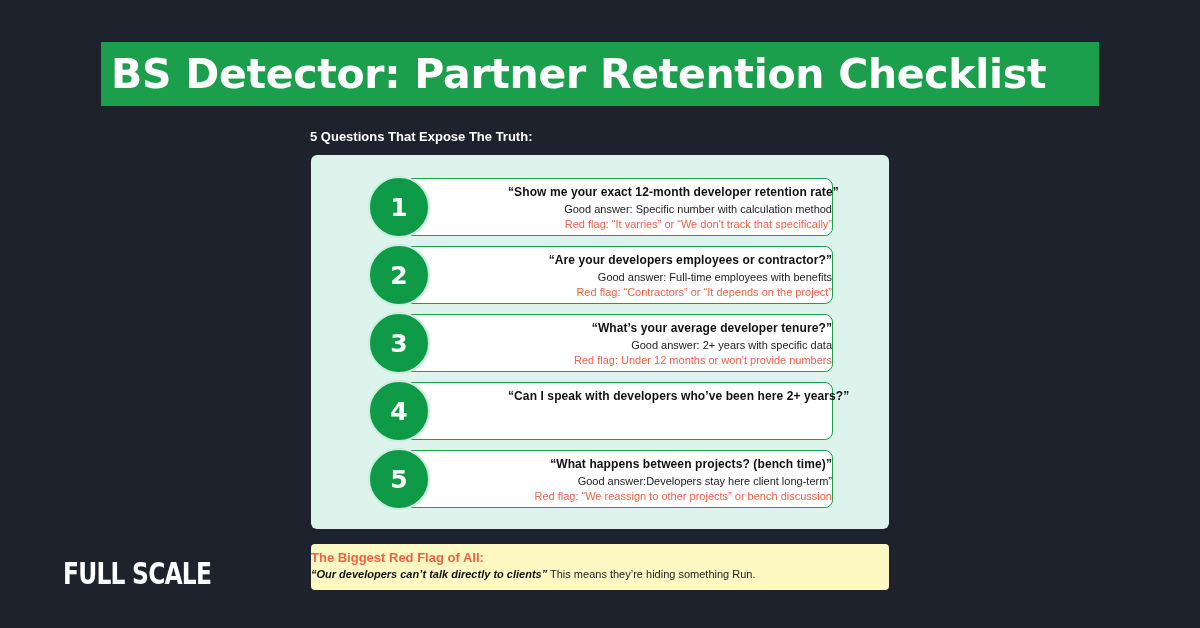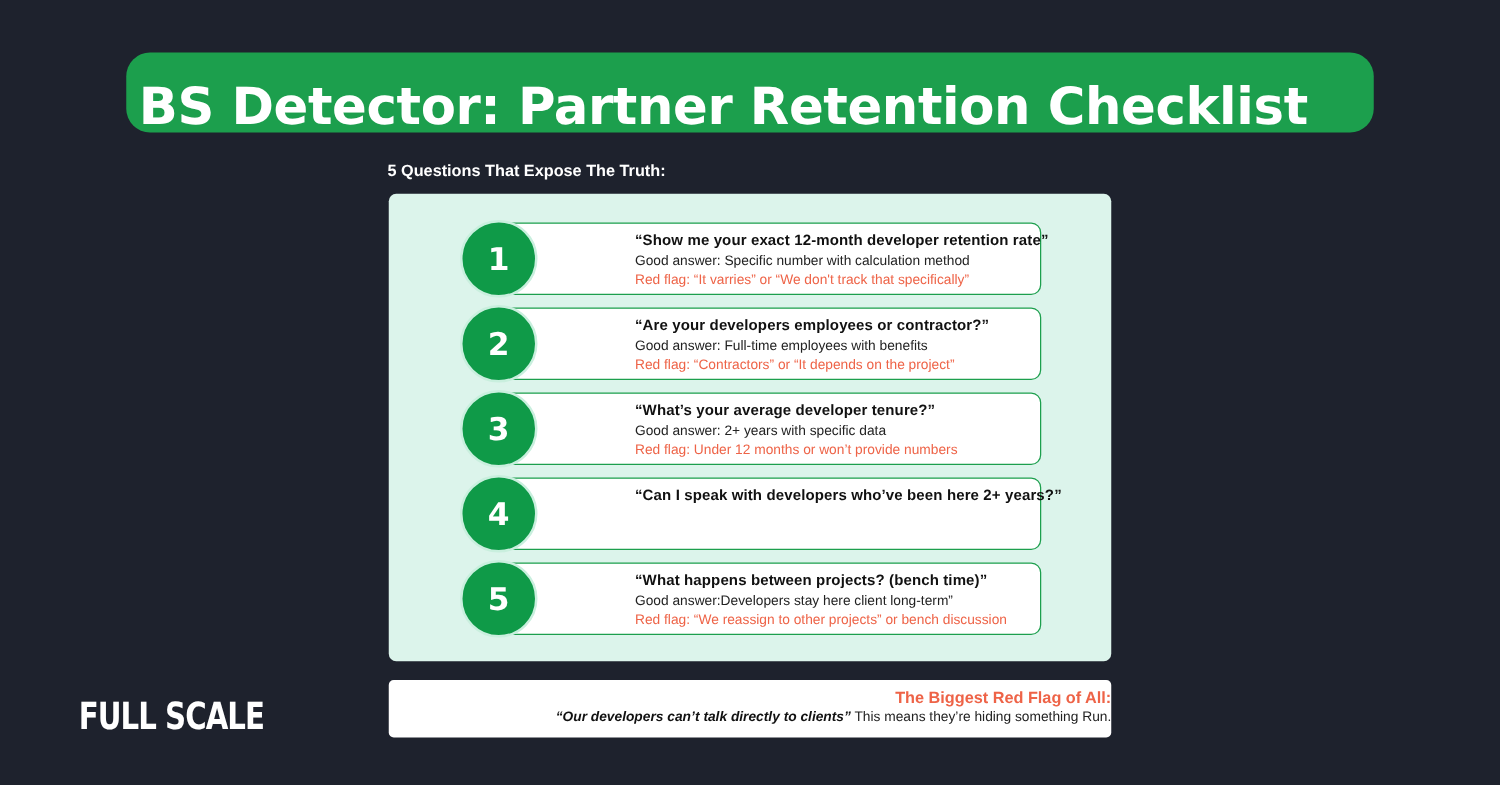--- a/index.html
+++ b/index.html
@@ -5,57 +5,57 @@
     * { box-sizing: border-box; margin: 0; padding: 0; }
     html, body {
       width: 1200px; height: 628px; overflow: hidden;
       background: #1e222d;
       font-family: "Liberation Sans", "DejaVu Sans", sans-serif;
     }
     .canvas { position: relative; width: 1200px; height: 628px; background: #1e222d; }
 
     .title-banner {
       position: absolute; left: 101px; top: 42px; width: 998px; height: 64px;
-      background: #1c9f4d; border-radius: 19px;
-      display: flex; align-items: flex-end; padding-left: 10px;
+      background: #1c9f4d; border-radius: 0;
+      display: flex; align-items: center; padding-left: 10px;
     }
     .title-banner h1 {
       color: #ffffff; font-family: "DejaVu Sans", sans-serif; font-weight: bold;
       font-size: 41px; letter-spacing: -0.3px; white-space: nowrap; line-height: 1;
     }
 
     .subtitle {
       position: absolute; left: 310px; top: 129px; width: 580px; text-align: left;
       color: #ffffff; font-weight: bold; font-size: 13px;
     }
 
     .panel {
       position: absolute; left: 311px; top: 155px; width: 578px; height: 374px;
-      background: #dcf4eb; border-radius: 6px;
+      background: #dcf4eb; border-radius: 6px; text-align: right;
     }
 
     .q-row { position: absolute; left: 57px; width: 465px; height: 60px; }
     .q-card {
       position: absolute; left: 30px; top: 2px; width: 435px; height: 58px;
       background: #ffffff; border: 1.5px solid #1c9f4d; border-radius: 8px;
       padding: 5px 0 0 109px;
     }
     .q-badge {
       position: absolute; left: 0; top: 0; width: 62px; height: 62px; border-radius: 50%;
       background: #0f9a48; border: 2px solid #c9efde;
       display: flex; align-items: center; justify-content: center;
       color: #ffffff; font-family: "DejaVu Sans", sans-serif; font-weight: bold; font-size: 25px;
     }
     .q-question { font-weight: bold; font-size: 12px; color: #111111; white-space: nowrap; line-height: 16px; letter-spacing: 0.1px; }
     .q-good { font-size: 11px; color: #222222; white-space: nowrap; line-height: 15px; margin-top: 2px; }
     .q-red { font-size: 11px; color: #ee6347; white-space: nowrap; line-height: 14px; }
 
     .bottom-box {
       position: absolute; left: 311px; top: 544px; width: 578px; height: 46px;
-      background: #ffffff; border-radius: 4px; text-align: right; padding-top: 5px;
+      background: #fef9c3; border-radius: 4px; text-align: left; padding-top: 5px;
     }
     .bottom-title { color: #ee6347; font-weight: bold; font-size: 13px; line-height: 17px; }
     .bottom-line { font-size: 11px; color: #222222; line-height: 16px; white-space: nowrap; }
     .bottom-line b { color: #111111; font-style: italic; }
 
     .logo {
       position: absolute; left: 63px; top: 556px;
       color: #ffffff; font-family: "DejaVu Sans", sans-serif; font-weight: bold;
       font-size: 30px; letter-spacing: -1px; transform: scaleX(0.78); transform-origin: left center;
       white-space: nowrap;

